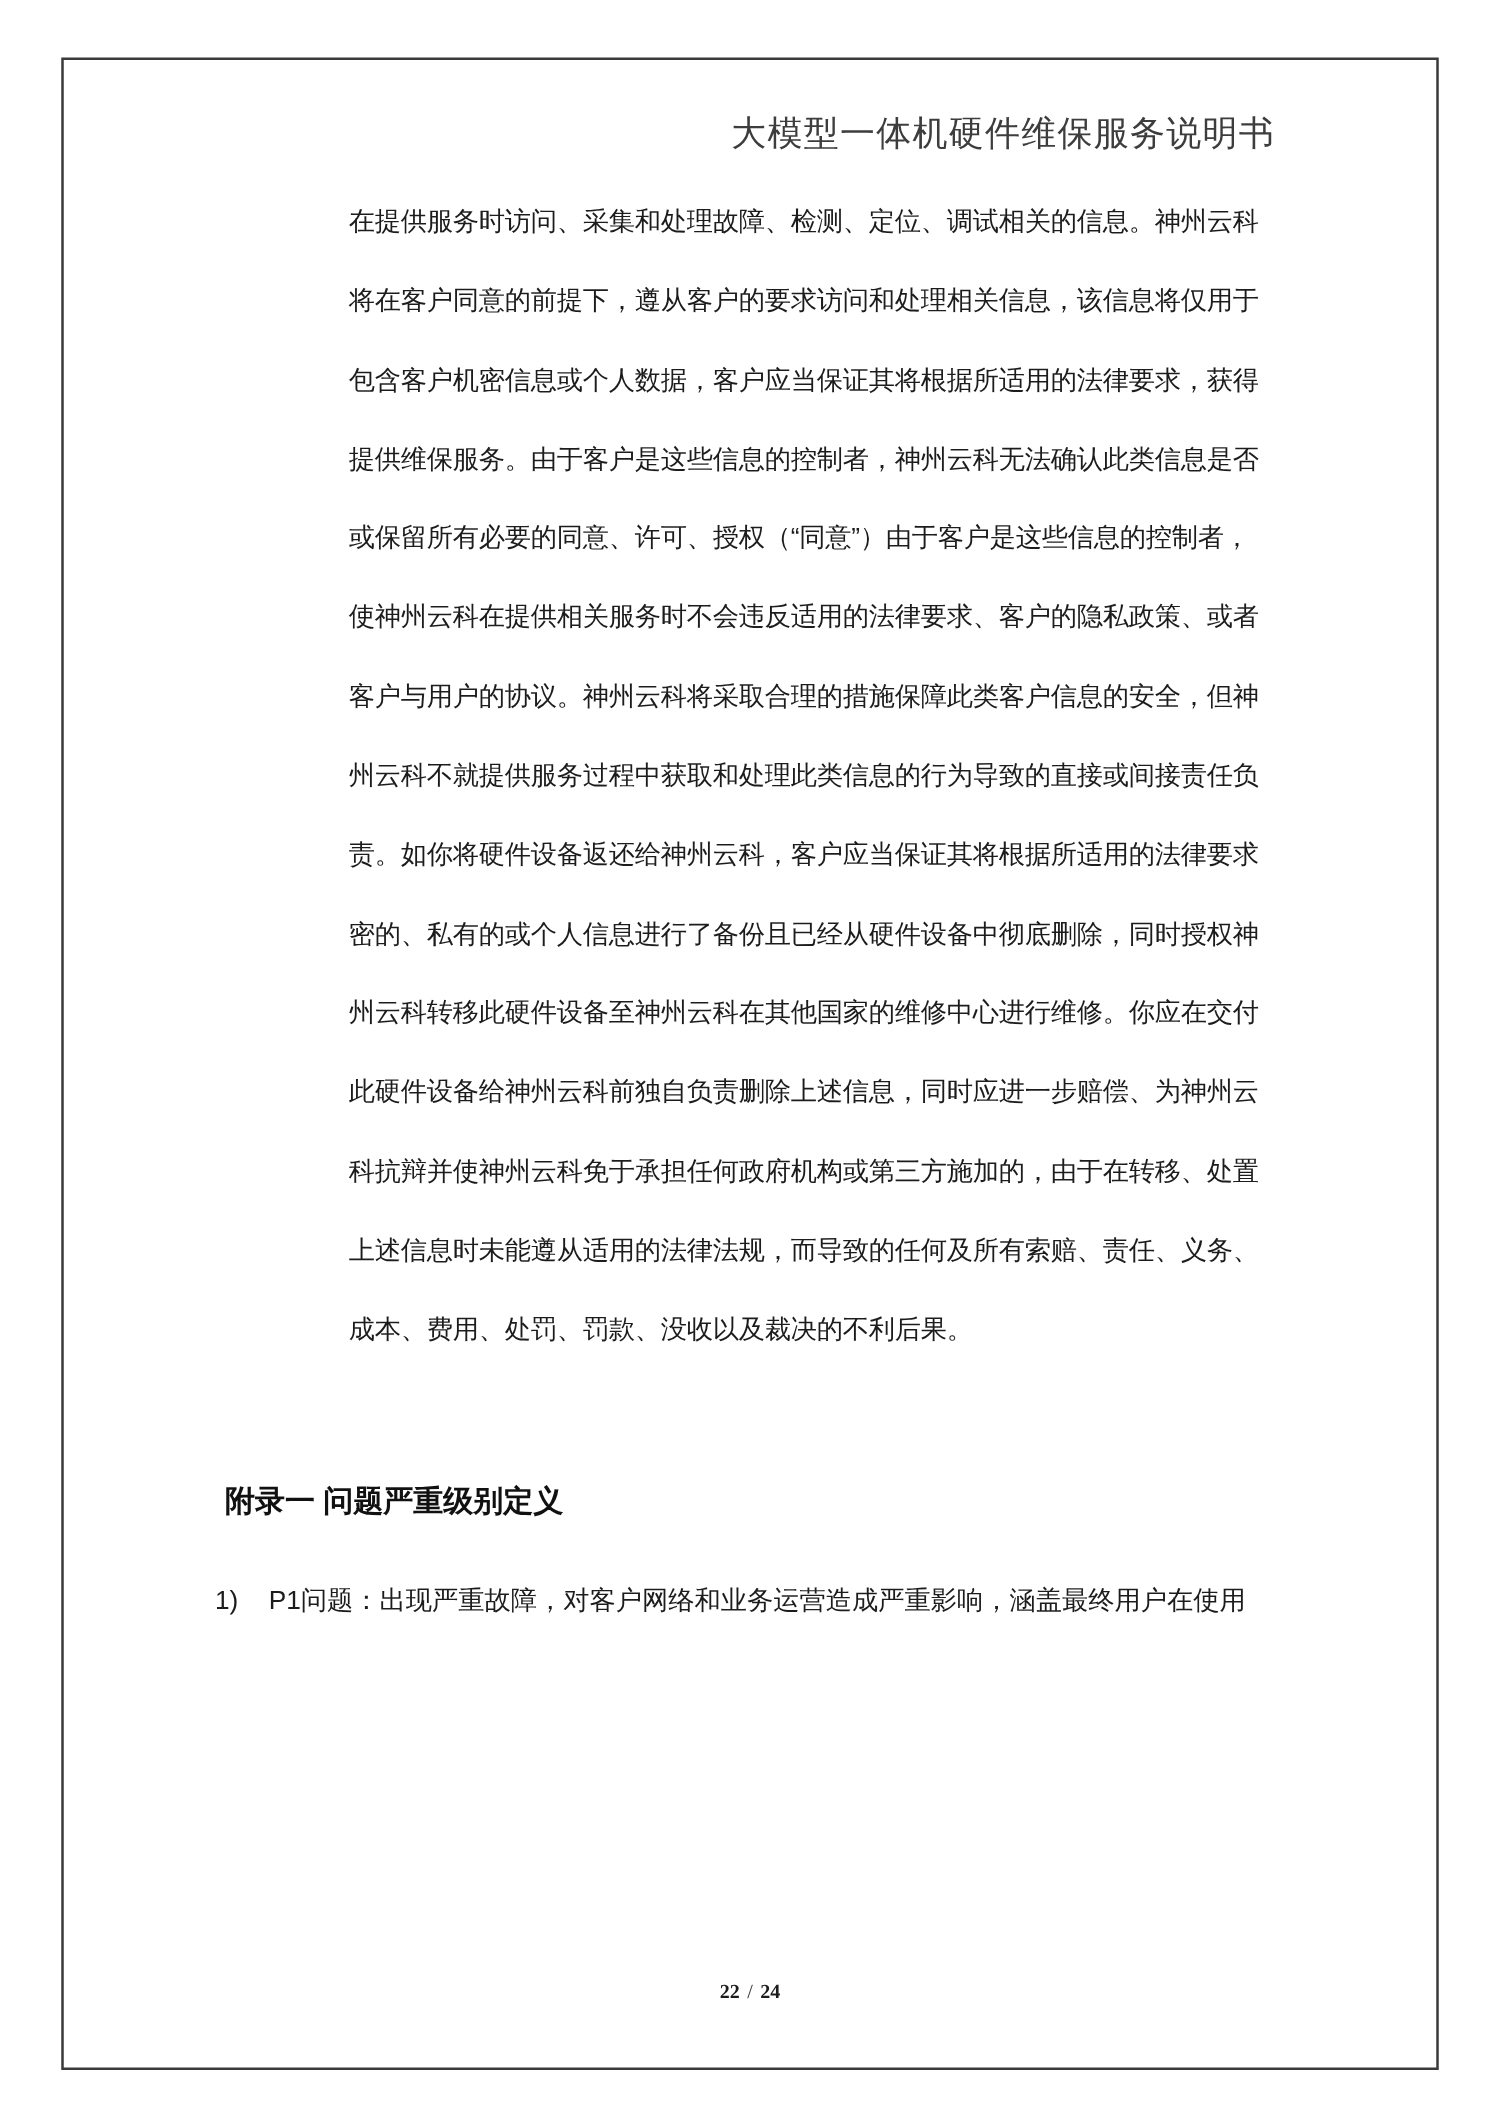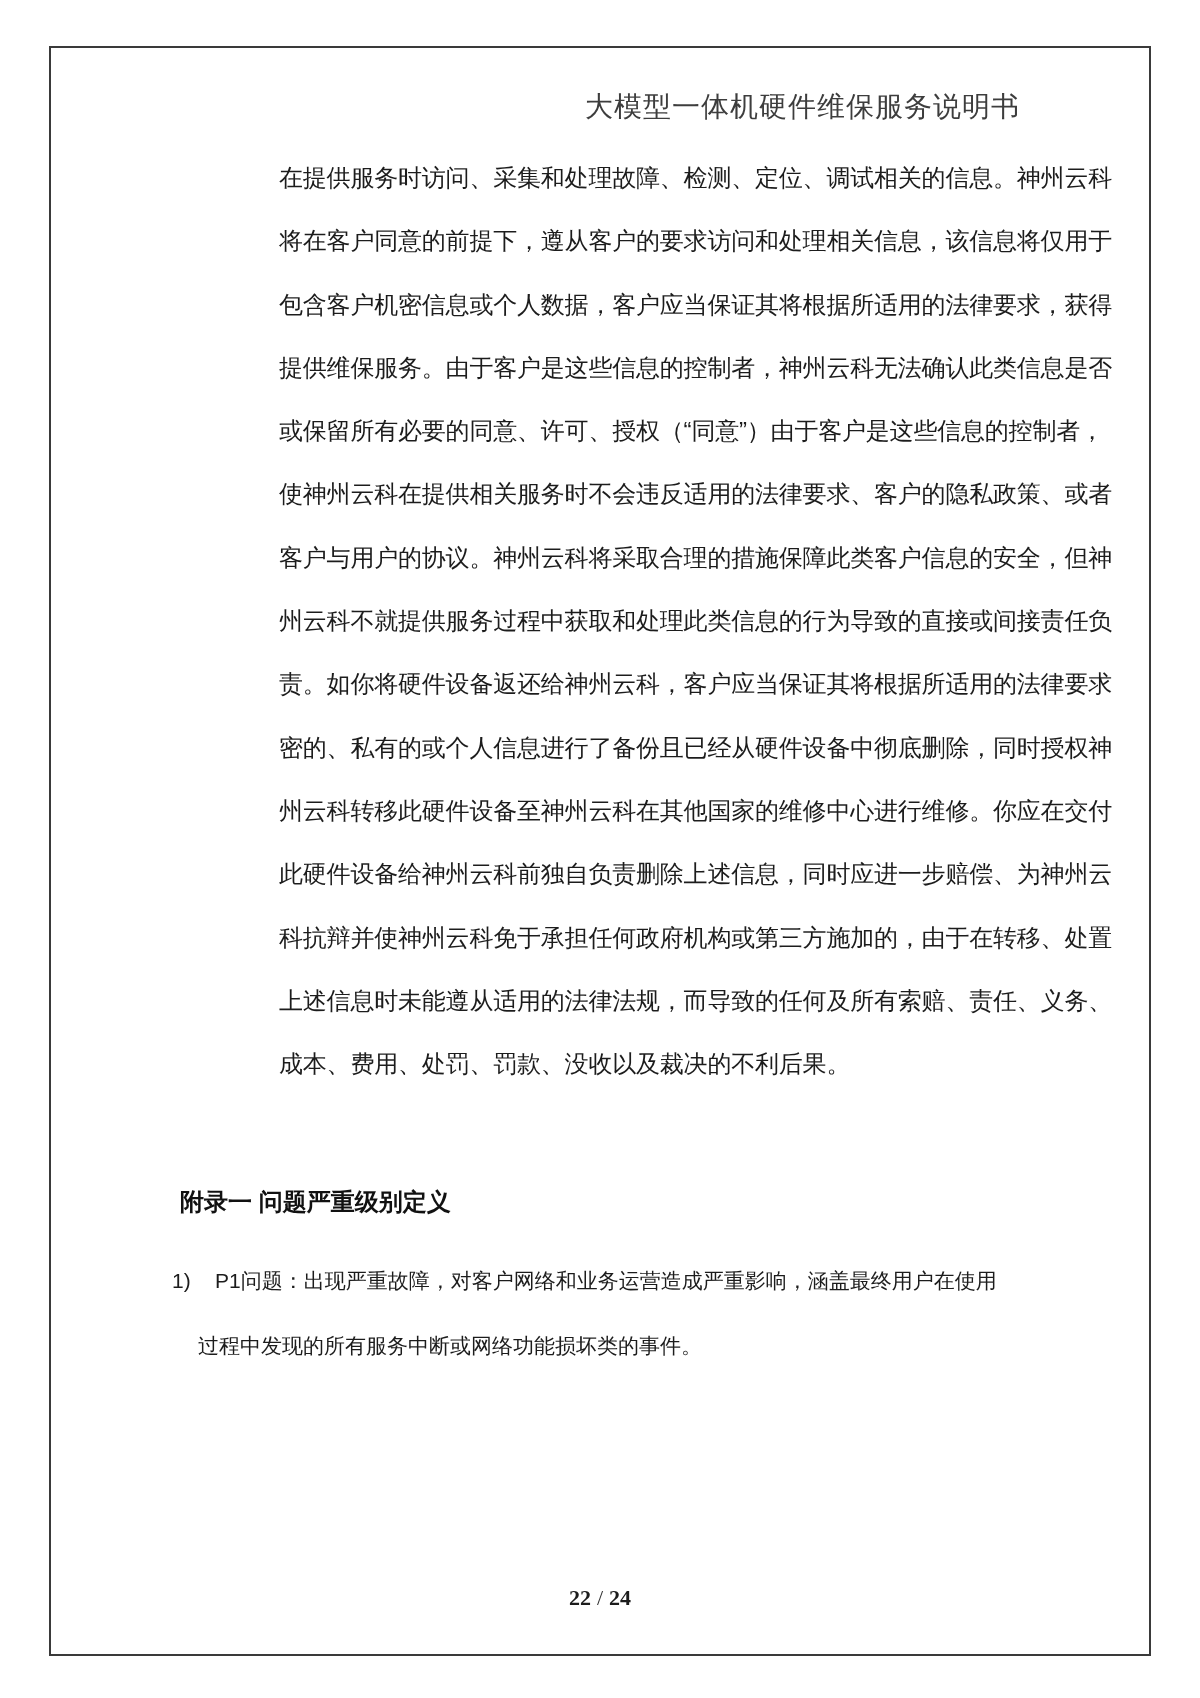--- a/index.html
+++ b/index.html
@@ -33,21 +33,21 @@
     font-size: 28px;
     letter-spacing: 1px;
     color: #3d3d3d;
     white-space: nowrap;
   }
   .body-paragraph {
     position: absolute;
     left: 279px;
     top: 146px;
     width: 740px;
-    font-size: 24px;
+    font-size: 21px;
     line-height: 63.3px;
     letter-spacing: -0.2px;
     color: #1c1c1c;
   }
   .paragraph-line {
     white-space: nowrap;
   }
   .appendix-heading {
     position: absolute;
     left: 180px;
@@ -81,21 +81,21 @@
     padding-left: 26px;
     white-space: nowrap;
   }
   .page-footer {
     position: absolute;
     left: 0;
     top: 1585px;
     width: 100%;
     text-align: center;
     font-family: "Liberation Serif", "DejaVu Serif", serif;
-    font-size: 22px;
+    font-size: 16px;
     color: #1c1c1c;
   }
   .page-footer .num {
     font-weight: bold;
   }
   .page-footer .sep {
     font-weight: normal;
     padding: 0 6px;
     color: #333333;
   }
@@ -123,19 +123,18 @@
   <div class="paragraph-line">科抗辩并使神州云科免于承担任何政府机构或第三方施加的，由于在转移、处置</div>
   <div class="paragraph-line">上述信息时未能遵从适用的法律法规，而导致的任何及所有索赔、责任、义务、</div>
   <div class="paragraph-line">成本、费用、处罚、罚款、没收以及裁决的不利后果。</div>
 </div>
 
 <div class="appendix-heading">附录一 问题严重级别定义</div>
 
 <div class="severity-list">
   <div class="list-item">
     <div class="list-line1"><span class="list-number">1)</span><span>P1问题：出现严重故障，对客户网络和业务运营造成严重影响，涵盖最终用户在使用</span></div>
-    <div class="list-line2">过程中发现的所有服务中断或网络功能损坏类的事件。</div>
   </div>
 </div>
 
 <div class="page-footer">
   <span class="num">22</span><span class="sep">/</span><span class="num">24</span>
 </div>
 
 </body></html>

